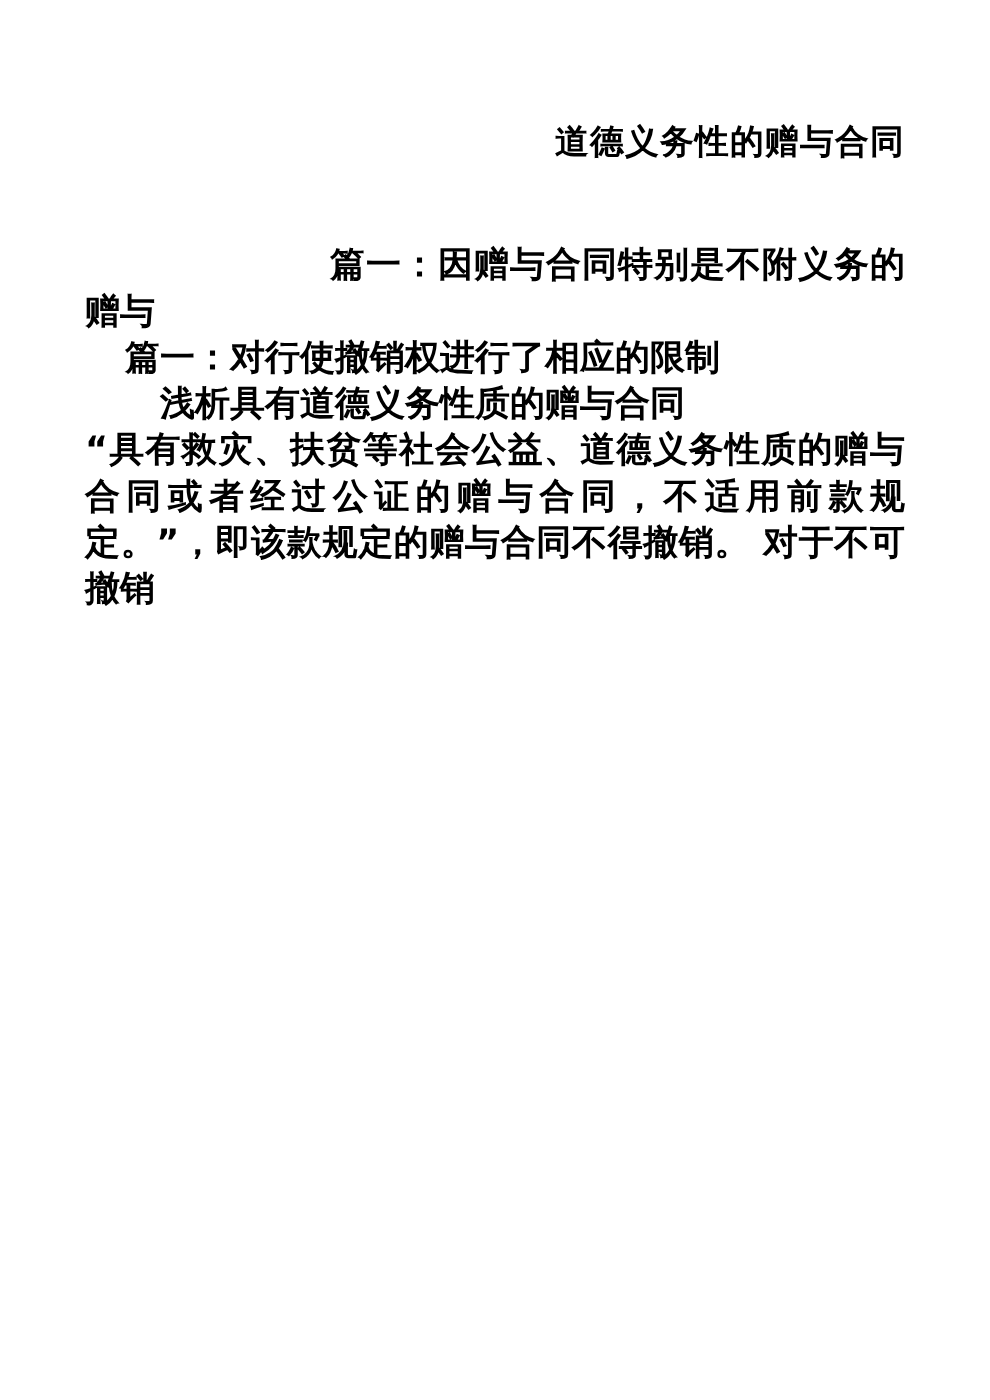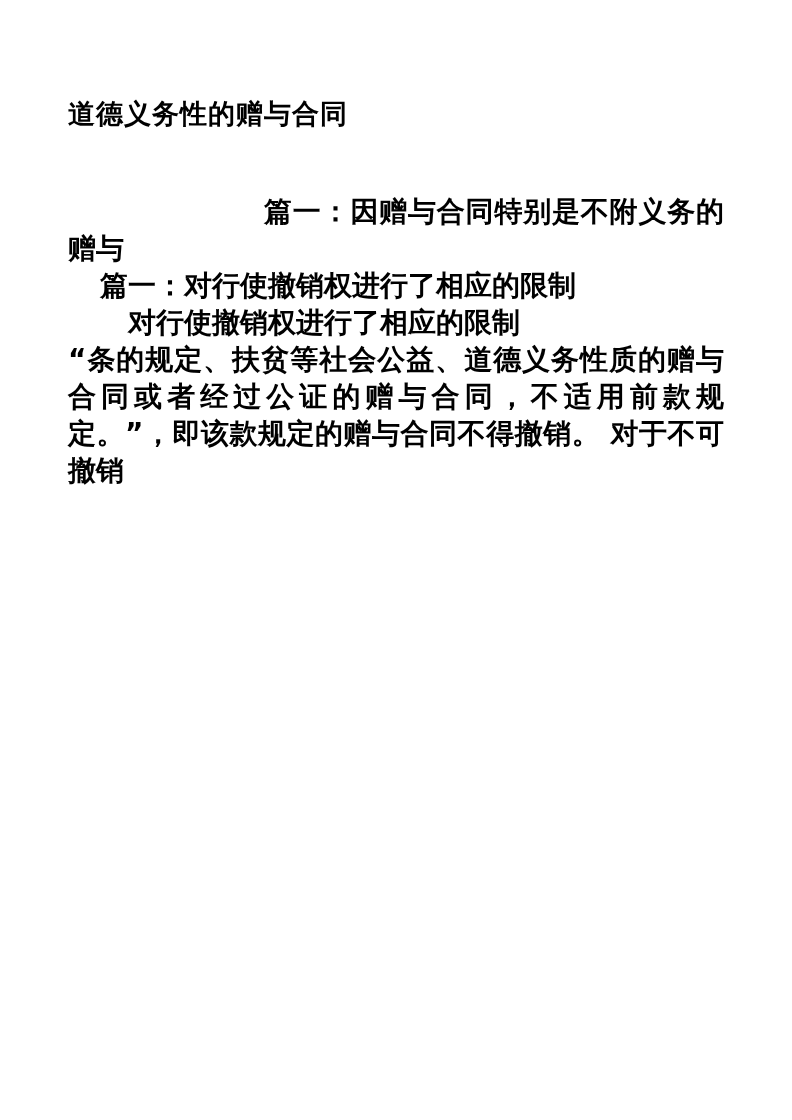--- a/index.html
+++ b/index.html
@@ -18,21 +18,21 @@
     position: relative;
     width: 792px;
     height: 1120px;
     box-sizing: border-box;
     padding: 0 68px;
     background: #ffffff;
   }
   .doc-title {
     margin: 0;
     padding-top: 96px;
-    text-align: left;
+    text-align: right;
     font-size: 27px;
     font-weight: bold;
     letter-spacing: 1px;
     line-height: 1.35;
     font-family: "DejaVu Sans", "Liberation Sans", sans-serif;
   }
   .body-block {
     margin-top: 62px;
   }
   p.para {
@@ -61,17 +61,17 @@
 </head>
 <body>
 
 <div class="page">
 
   <h1 class="doc-title">道德义务性的赠与合同</h1>
 
   <div class="body-block">
     <p class="para indent-big">篇一：因赠与合同特别是不附义务的赠与</p>
     <p class="para indent-one">篇一：对行使撤销权进行了相应的限制</p>
-    <p class="para indent-two">对行使撤销权进行了相应的限制</p>
-    <p class="para indent-none">“条的规定、扶贫等社会公益、道德义务性质的赠与合同或者经过公证的赠与合同，不适用前款规定。”，即该款规定的赠与合同不得撤销。  对于不可撤销</p>
+    <p class="para indent-two">浅析具有道德义务性质的赠与合同</p>
+    <p class="para indent-none">“具有救灾、扶贫等社会公益、道德义务性质的赠与合同或者经过公证的赠与合同，不适用前款规定。”，即该款规定的赠与合同不得撤销。  对于不可撤销</p>
   </div>
 
 </div>
 
 </body></html>

